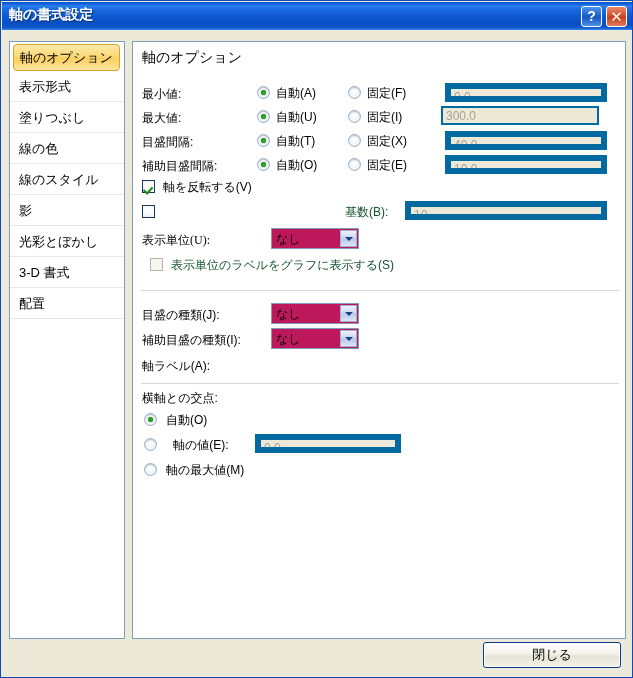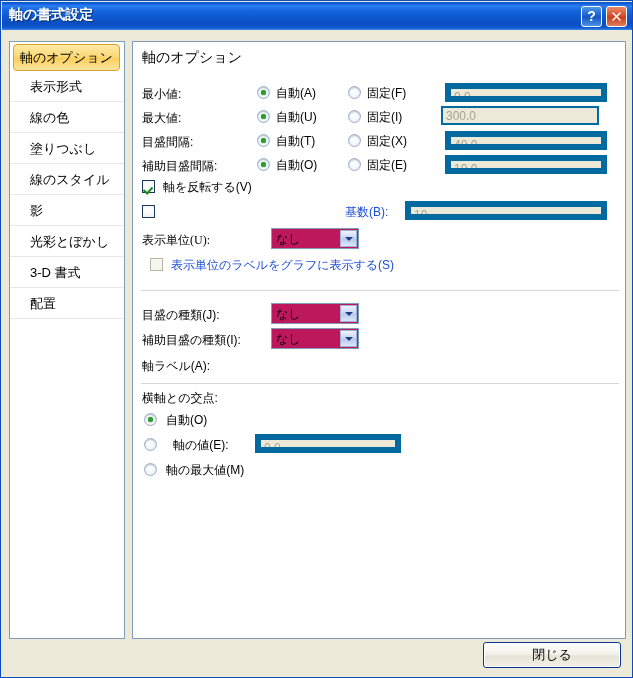--- a/index.html
+++ b/index.html
@@ -81,21 +81,21 @@
     height: 598px;
     background: #ffffff;
     border: 1px solid #7f9db9;
     box-sizing: border-box;
     overflow: hidden;
   }
   .side-item {
     position: relative;
     height: 31px;
     line-height: 31px;
-    padding-left: 20px;
+    padding-left: 9px;
     font-size: 13px;
     color: #000000;
     white-space: nowrap;
     border-bottom: 1px solid #e8e8e8;
     box-sizing: border-box;
     cursor: default;
   }
   .side-item.sel {
     margin: 2px 4px 0 3px;
     height: 27px;
@@ -123,21 +123,21 @@
     color: #000000;
     white-space: nowrap;
   }
   
   .row-label {
     position: absolute;
     font-size: 12px;
     color: #000000;
     white-space: nowrap;
   }
-  .row-label.dim { color: #1d4ed8; }
+  .row-label.dim { color: #14532d; }
   
   .radio {
     position: absolute;
     width: 13px; height: 13px;
     border-radius: 50%;
     box-sizing: border-box;
     background: radial-gradient(circle at 45% 40%, #ffffff 0%, #f2f4f7 60%, #dce3ea 100%);
     border: 1px solid #98b0c6;
     box-shadow: inset 0 1px 1px rgba(120,145,170,0.5);
     cursor: default;
@@ -257,22 +257,22 @@
     <div class="title-text">軸の書式設定</div>
     <div class="tb-btn tb-help">?</div>
     <div class="tb-btn tb-close">
       <span class="x-glyph">✕</span>
     </div>
   </div>
 
   <div class="sidebar">
     <div class="side-item sel">軸のオプション</div>
     <div class="side-item">表示形式</div>
+    <div class="side-item">塗りつぶし</div>
     <div class="side-item">線の色</div>
-    <div class="side-item">塗りつぶし</div>
     <div class="side-item">線のスタイル</div>
     <div class="side-item">影</div>
     <div class="side-item">光彩とぼかし</div>
     <div class="side-item">3-D 書式</div>
     <div class="side-item">配置</div>
   </div>
 
   <div class="main">
 
     <div class="heading">軸のオプション</div>

